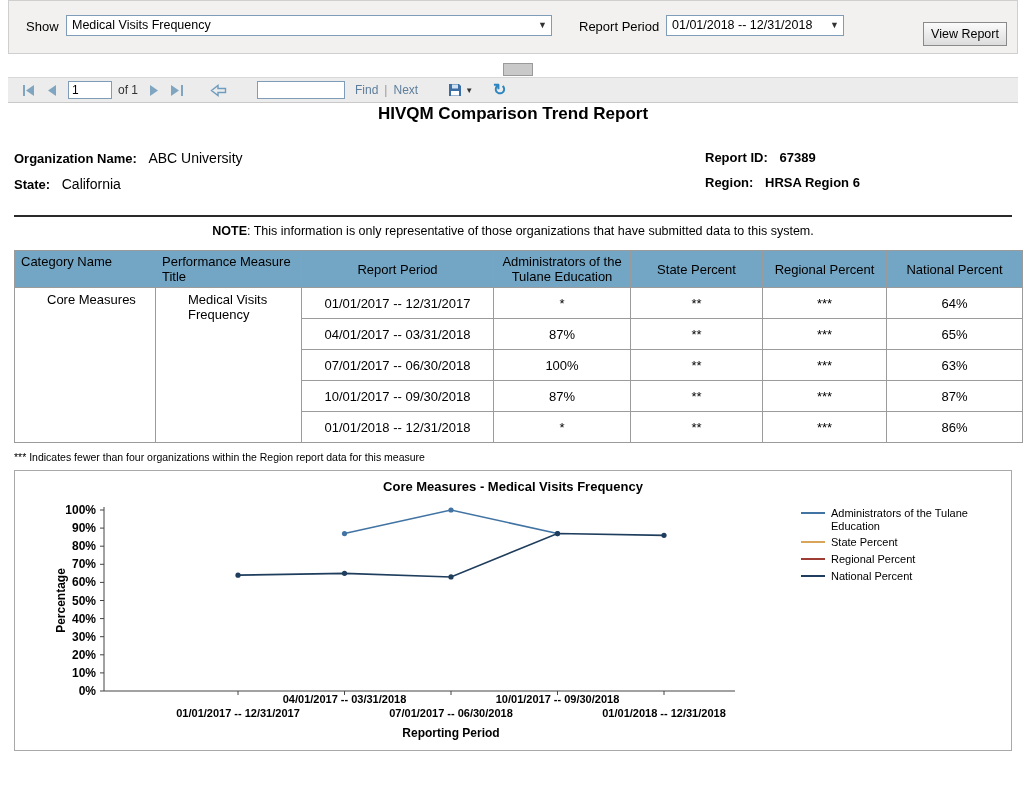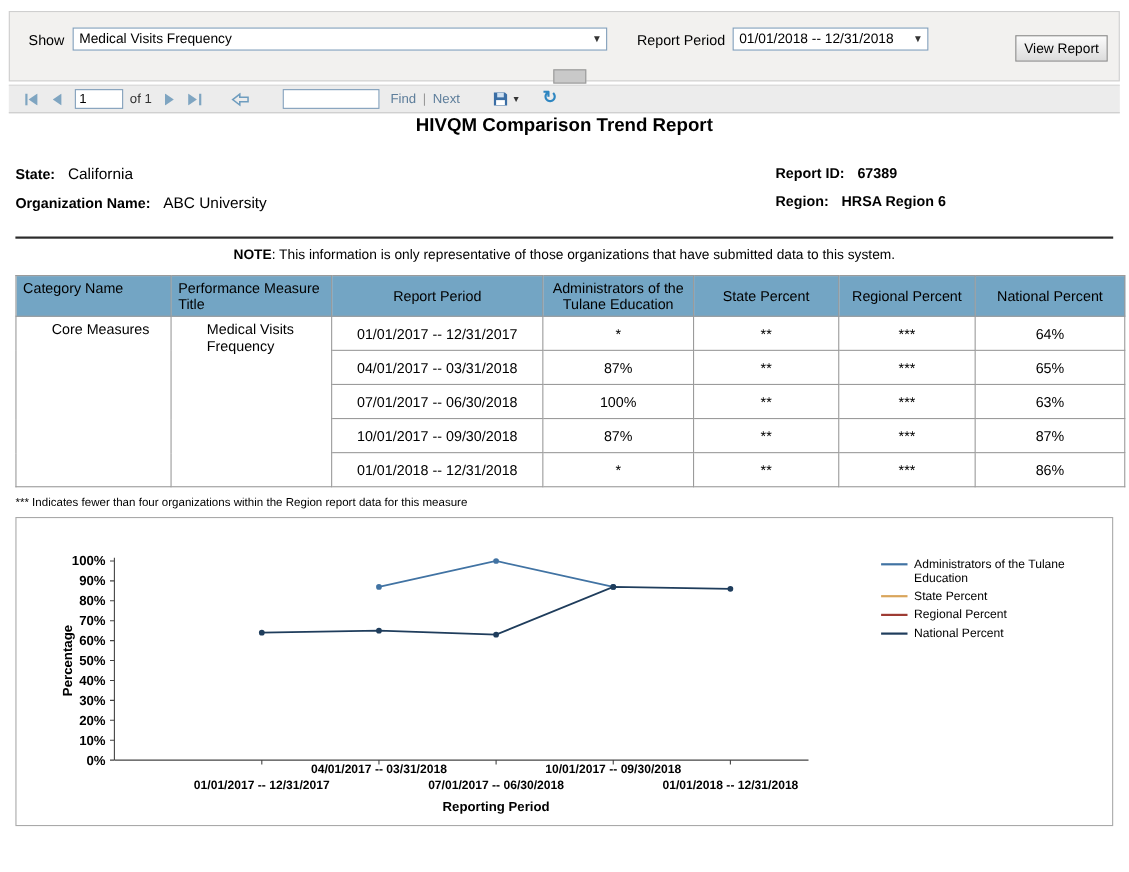--- a/index.html
+++ b/index.html
@@ -1,20 +1,20 @@
 <!DOCTYPE html>
 <html><head>
 <meta charset="utf-8">
 <style>
   html,body{margin:0;padding:0;}
   body{width:1026px;height:793px;position:relative;overflow:hidden;background:#fff;color:#000;
        font-family:"Liberation Sans",sans-serif;font-size:13px;}
 
   
-  .param-bar{position:absolute;left:8px;top:10px;width:1010px;height:64px;background:#f2f1ef;border:1px solid #cfcfcf;box-sizing:border-box;}
+  .param-bar{position:absolute;left:8px;top:0;width:1010px;height:54px;background:#f2f1ef;border:1px solid #cfcfcf;box-sizing:border-box;}
   .param-bar .lbl{position:absolute;font-size:13px;}
   .fselect{position:absolute;background:#fff;border:1px solid #7f9db9;font-size:12.5px;height:21px;line-height:19px;
            padding:0 18px 0 5px;white-space:nowrap;overflow:hidden;box-sizing:border-box;cursor:default;}
   .fselect .arrow{position:absolute;right:4px;top:0;font-size:9px;line-height:19px;color:#333;}
   .btn{position:absolute;font-size:12.5px;border:1px solid #8a8a8a;background:linear-gradient(#fbfbfb,#dcdcdc);
        height:24px;width:84px;text-align:center;line-height:22px;box-sizing:border-box;cursor:default;margin-top:9px;}
   .scroll-thumb{position:absolute;left:503px;top:63px;width:30px;height:13px;background:#c9c9c9;border:1px solid #9a9a9a;box-sizing:border-box;}
 
   
   .viewer-bar{position:absolute;left:8px;top:77px;width:1010px;height:26px;background:#ececec;
@@ -125,26 +125,26 @@
   <span class="refresh ml20">↻</span>
 </div>
 
 <div class="report">
 
   <div class="rtitle">HIVQM Comparison Trend Report</div>
 
   <div class="info">
     <div class="info-left">
       <div class="row">
+        <span class="b">Organization Name:</span>
+        <span class="v">ABC University</span>
+      </div>
+      <div class="row">
         <span class="b">State:</span>
         <span class="v">California</span>
-      </div>
-      <div class="row">
-        <span class="b">Organization Name:</span>
-        <span class="v">ABC University</span>
       </div>
     </div>
     <div class="info-right">
       <div class="row">
         <span class="b">Report ID:</span>
         <span class="bv">67389</span>
       </div>
       <div class="row">
         <span class="b">Region:</span>
         <span class="bv">HRSA Region 6</span>
@@ -218,20 +218,21 @@
         <td>86%</td>
       </tr>
     </tbody>
   </table>
 
   <div class="footnotes">
     <div>*** Indicates fewer than four organizations within the Region report data for this measure</div>
   </div>
 
   <div class="chart-box">
+    <div class="chart-title">Core Measures - Medical Visits Frequency</div>
     <svg id="chart-svg" width="760" height="254" viewBox="0 0 760 254">
         <line x1="69" y1="10" x2="69" y2="194" stroke="#444" stroke-width="1"></line>
         <line x1="69" y1="194" x2="700" y2="194" stroke="#444" stroke-width="1"></line>
         <line x1="65" y1="194" x2="69" y2="194" stroke="#444"></line>
         <text x="61" y="198" text-anchor="end" font-size="12" font-weight="bold" fill="#000">0%</text>
         <line x1="65" y1="175.9" x2="69" y2="175.9" stroke="#444"></line>
         <text x="61" y="179.9" text-anchor="end" font-size="12" font-weight="bold" fill="#000">10%</text>
         <line x1="65" y1="157.8" x2="69" y2="157.8" stroke="#444"></line>
         <text x="61" y="161.8" text-anchor="end" font-size="12" font-weight="bold" fill="#000">20%</text>
         <line x1="65" y1="139.7" x2="69" y2="139.7" stroke="#444"></line>

